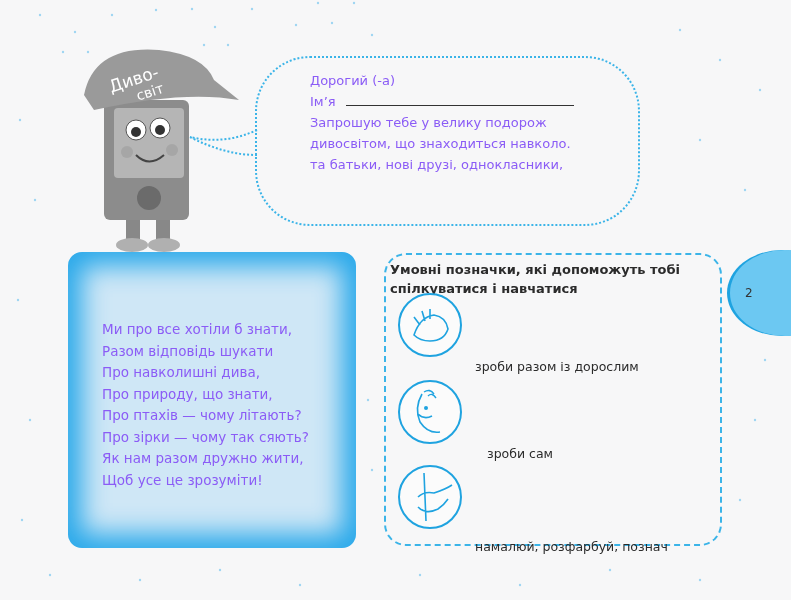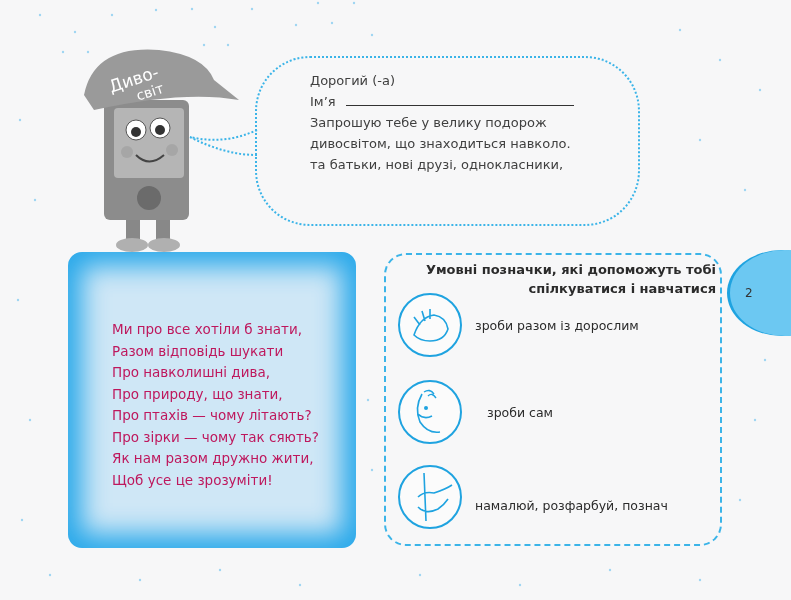--- a/index.html
+++ b/index.html
@@ -11,46 +11,46 @@
     }
     .dots { position:absolute; inset:0; pointer-events:none; }
     .mascot { position:absolute; left:64px; top:40px; width:190px; height:215px; }
     .bubble {
       position:absolute; left:255px; top:56px; width:385px; height:170px;
       border:2px dotted #3bb4e8; border-radius:55px;
       box-sizing:border-box;
     }
     .bubble-text {
       position:absolute; left:310px; top:70px; width:320px;
-      font-size:13px; line-height:21px; color:#404040;
+      font-size:13px; line-height:21px; color:#8b5cf6;
     }
     .name-line { display:inline-block; width:228px; border-bottom:1.5px solid #333; margin-left:10px; height:14px; vertical-align:baseline; }
     .poem-box {
       position:absolute; left:68px; top:252px; width:288px; height:296px;
       border-radius:14px;
       background:#cfe7f6;
       box-shadow: inset 0 0 26px 14px #2aa9ea;
     }
     .poem {
-      position:absolute; left:112px; top:319px; width:260px;
-      font-size:13.5px; line-height:21.5px; color:#be185d;
+      position:absolute; left:102px; top:319px; width:260px;
+      font-size:13.5px; line-height:21.5px; color:#8b5cf6;
     }
     .legend-box {
       position:absolute; left:384px; top:253px; width:338px; height:293px;
       border:2px dashed #3bb4e8; border-radius:22px; box-sizing:border-box;
     }
     .legend-title {
-      position:absolute; left:390px; top:260px; width:326px; text-align:right;
+      position:absolute; left:390px; top:260px; width:326px; text-align:left;
       font-weight:bold; font-size:13px; line-height:19px; color:#2b2b2b;
     }
     .legend-icon {
       position:absolute; width:64px; height:64px; border:2.5px solid #1fa3e0;
       border-radius:50%; box-sizing:border-box; background:#fbfbfb;
     }
-    .legend-label { position:absolute; font-size:12.5px; color:#2b2b2b; }
+    .legend-label { position:absolute; font-size:12.5px; color:#2b2b2b;margin-top:41px; }
     .page-tab {
       position:absolute; left:730px; top:250px; width:110px; height:86px;
       border-radius:50%; background:#6cc8f2; box-shadow:-3px 0 0 #1fa3e0;
     }
     .page-num { position:absolute; left:745px; top:286px; font-size:12px; color:#333; }
   </style>
 </head>
 <body>
 
 <svg class="dots" width="791" height="600">

